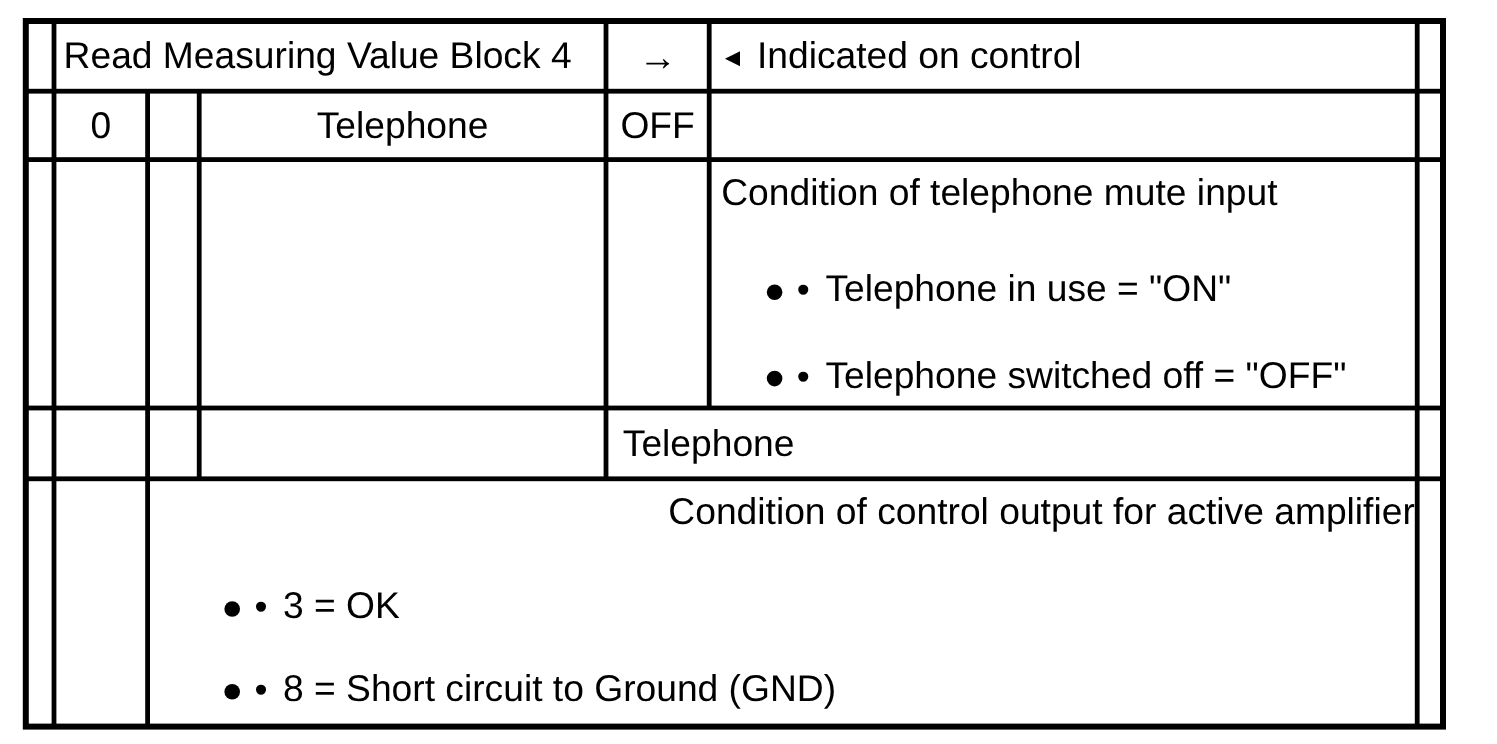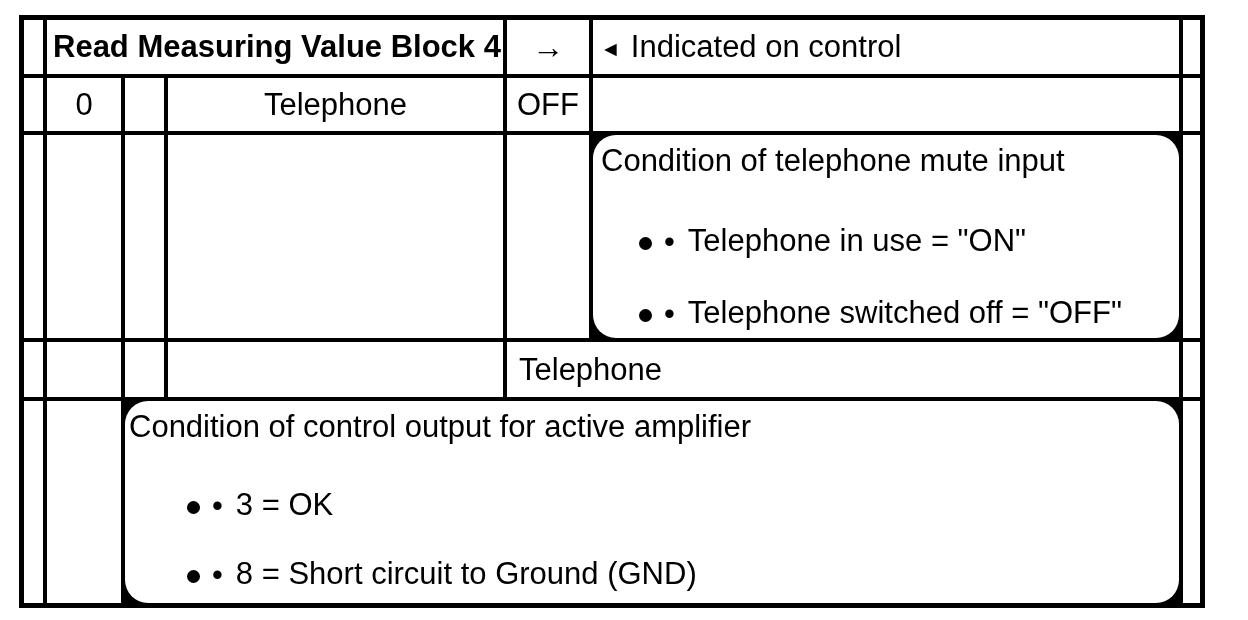--- a/index.html
+++ b/index.html
@@ -32,22 +32,22 @@
   }
 
   .cell {
     background: #ffffff;
     display: flex;
     align-items: center;
     overflow: hidden;
     white-space: nowrap;
   }
   .span2 { grid-column: span 2; }
-  .span3 { grid-column: span 3; font-weight: bold; }
-  .span4 { grid-column: span 4; }
+  .span3 { grid-column: span 3; }
+  .span4 { grid-column: span 4; text-align: right; }
 
   .center { justify-content: center; }
 
   .title-cell { padding-left: 6px; }
 
   .arrow-cell { font-size: 32px; }
 
   .display-cell { padding-left: 7px; }
   .display-cell .marker {
     font-size: 21px;
@@ -56,21 +56,20 @@
     transform: translateY(1px);
   }
 
   .row4-label { padding-left: 12px; }
 
   
   .note {
     display: block;
     padding-top: 8px;
     line-height: 36px;
-    border-radius: 23px;
   }
   .note .heading { white-space: nowrap; }
   .mute-note .heading { padding-left: 8px; }
   .amp-note  .heading { padding-left: 4px; }
 
   .bullet-row {
     display: flex;
     align-items: center;
     white-space: nowrap;
   }

